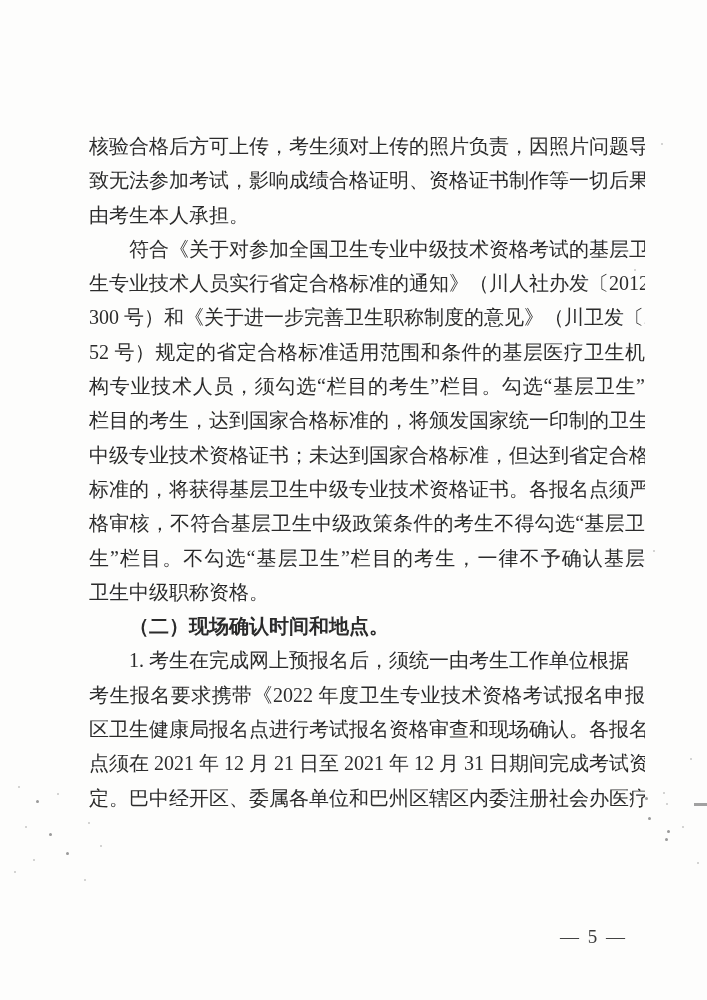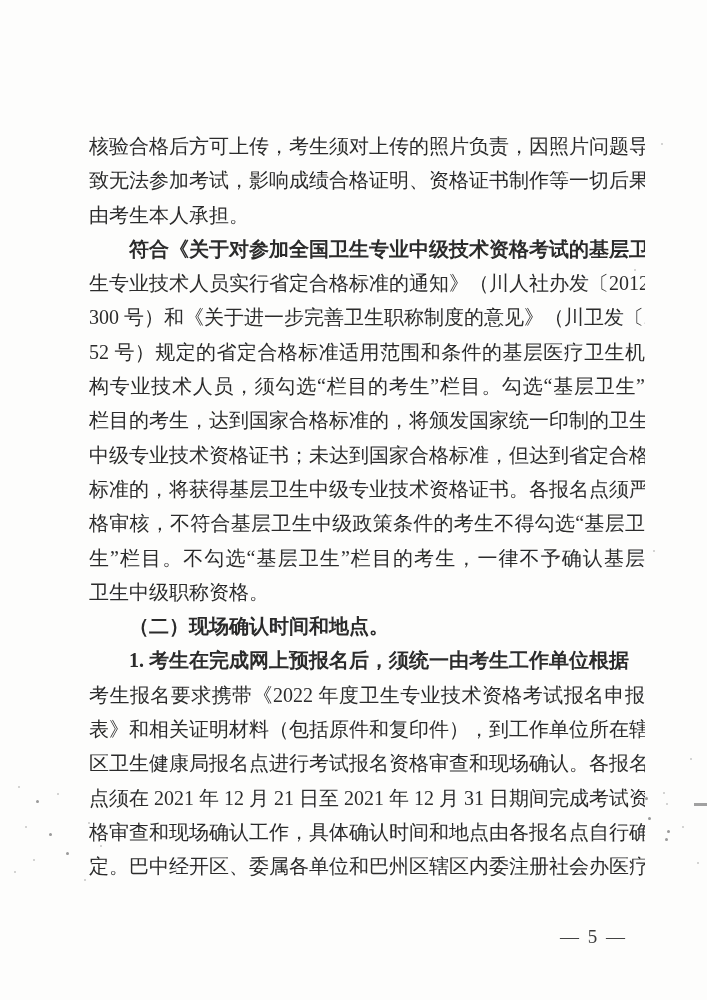--- a/index.html
+++ b/index.html
@@ -31,21 +31,20 @@
     overflow: hidden;
     white-space: nowrap;
     letter-spacing: 0px;
   }
   .para-end {
     text-align: center;
     text-align-last: left;
   }
   .indent {
     text-indent: 2em;
-    font-weight: bold;
   }
   .heading {
     font-weight: bold;
     text-align: right;
     text-align-last: left;
   }
   .footer {
     position: absolute;
     left: 560px;
     top: 926px;
@@ -93,24 +92,22 @@
     <div class="line">构专业技术人员，须勾选“栏目的考生”栏目。勾选“基层卫生”</div>
     <div class="line">栏目的考生，达到国家合格标准的，将颁发国家统一印制的卫生</div>
     <div class="line">中级专业技术资格证书；未达到国家合格标准，但达到省定合格</div>
     <div class="line">标准的，将获得基层卫生中级专业技术资格证书。各报名点须严</div>
     <div class="line">格审核，不符合基层卫生中级政策条件的考生不得勾选“基层卫</div>
     <div class="line">生”栏目。不勾选“基层卫生”栏目的考生，一律不予确认基层</div>
     <div class="line para-end">卫生中级职称资格。</div>
     <div class="line indent heading">（二）现场确认时间和地点。</div>
     <div class="line indent para-end">1. 考生在完成网上预报名后，须统一由考生工作单位根据</div>
     <div class="line">考生报名要求携带《2022 年度卫生专业技术资格考试报名申报</div>
-    <div class="line">表》和相关证明材料（包括原件和复印件），到工作单位所在辖</div>
     <div class="line">区卫生健康局报名点进行考试报名资格审查和现场确认。各报名</div>
     <div class="line">点须在 2021 年 12 月 21 日至 2021 年 12 月 31 日期间完成考试资</div>
-    <div class="line">格审查和现场确认工作，具体确认时间和地点由各报名点自行确</div>
     <div class="line">定。巴中经开区、委属各单位和巴州区辖区内委注册社会办医疗</div>
   </main>
 
   <div class="footer">— 5 —</div>
 
   <div class="speck" style="left:18px; top:786px;"></div>
   <div class="speck dark" style="left:36px; top:800px;"></div>
   <div class="speck" style="left:57px; top:793px;"></div>
   <div class="speck" style="left:25px; top:826px;"></div>
   <div class="speck dark" style="left:49px; top:833px;"></div>

